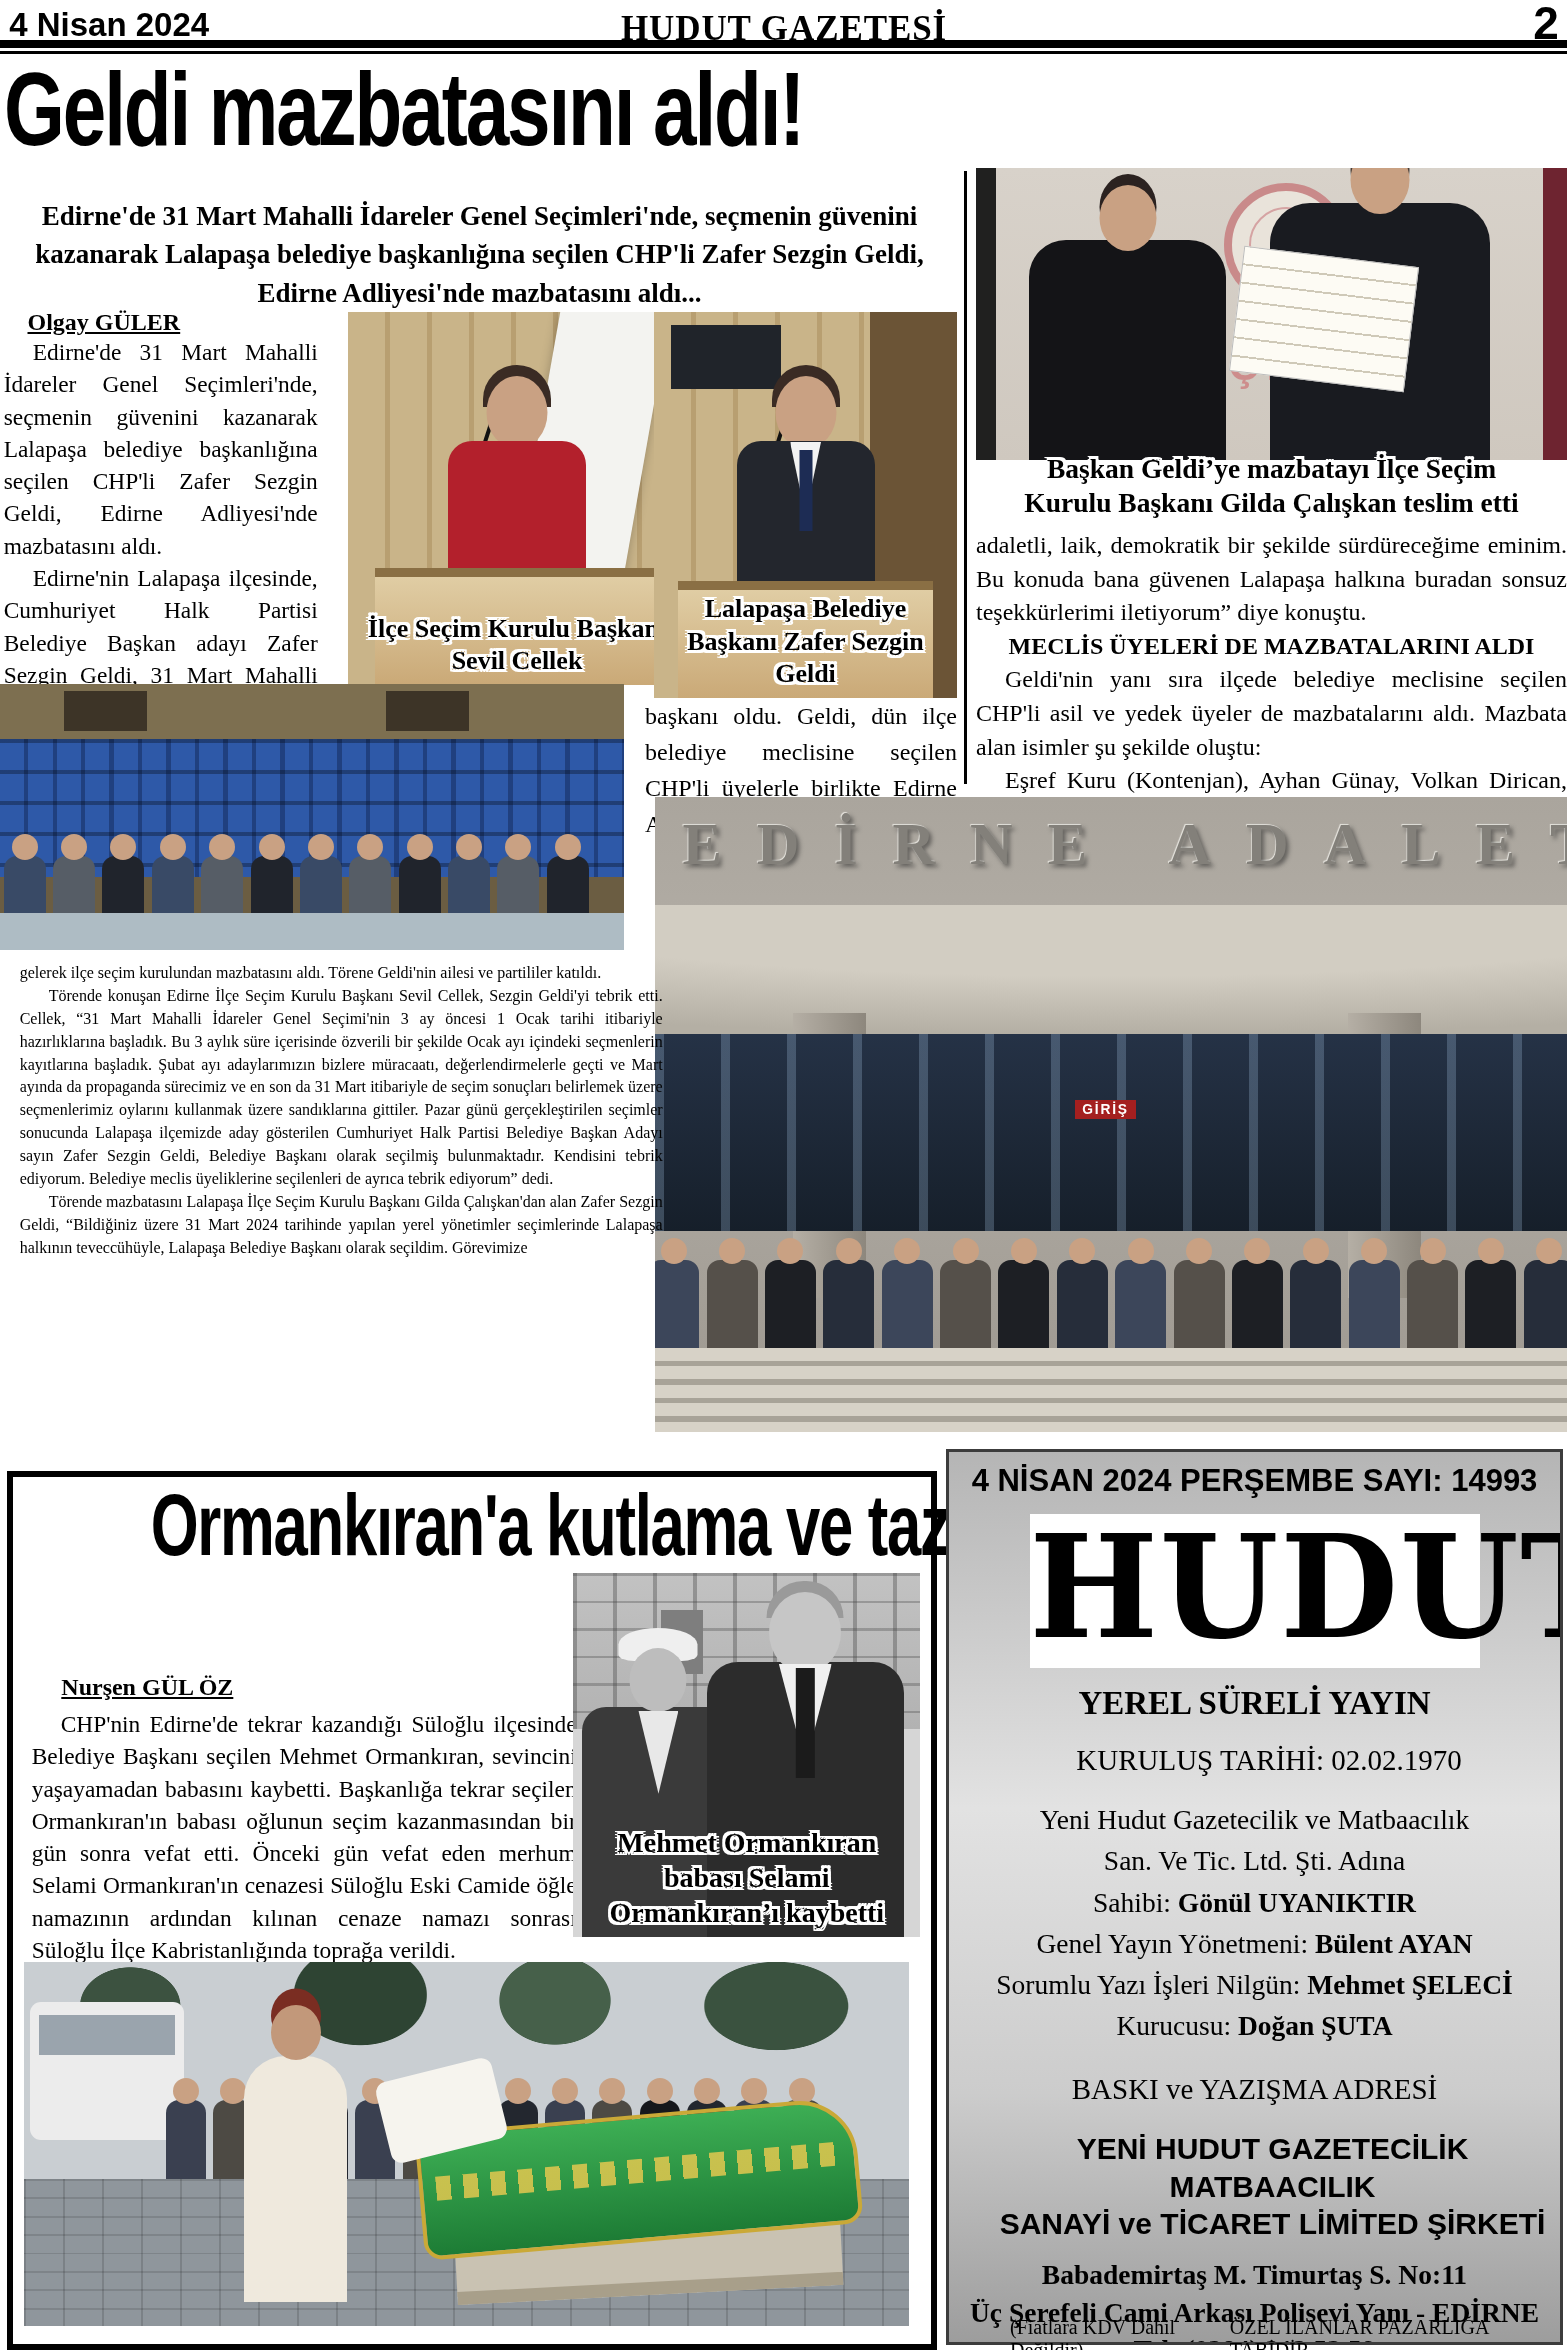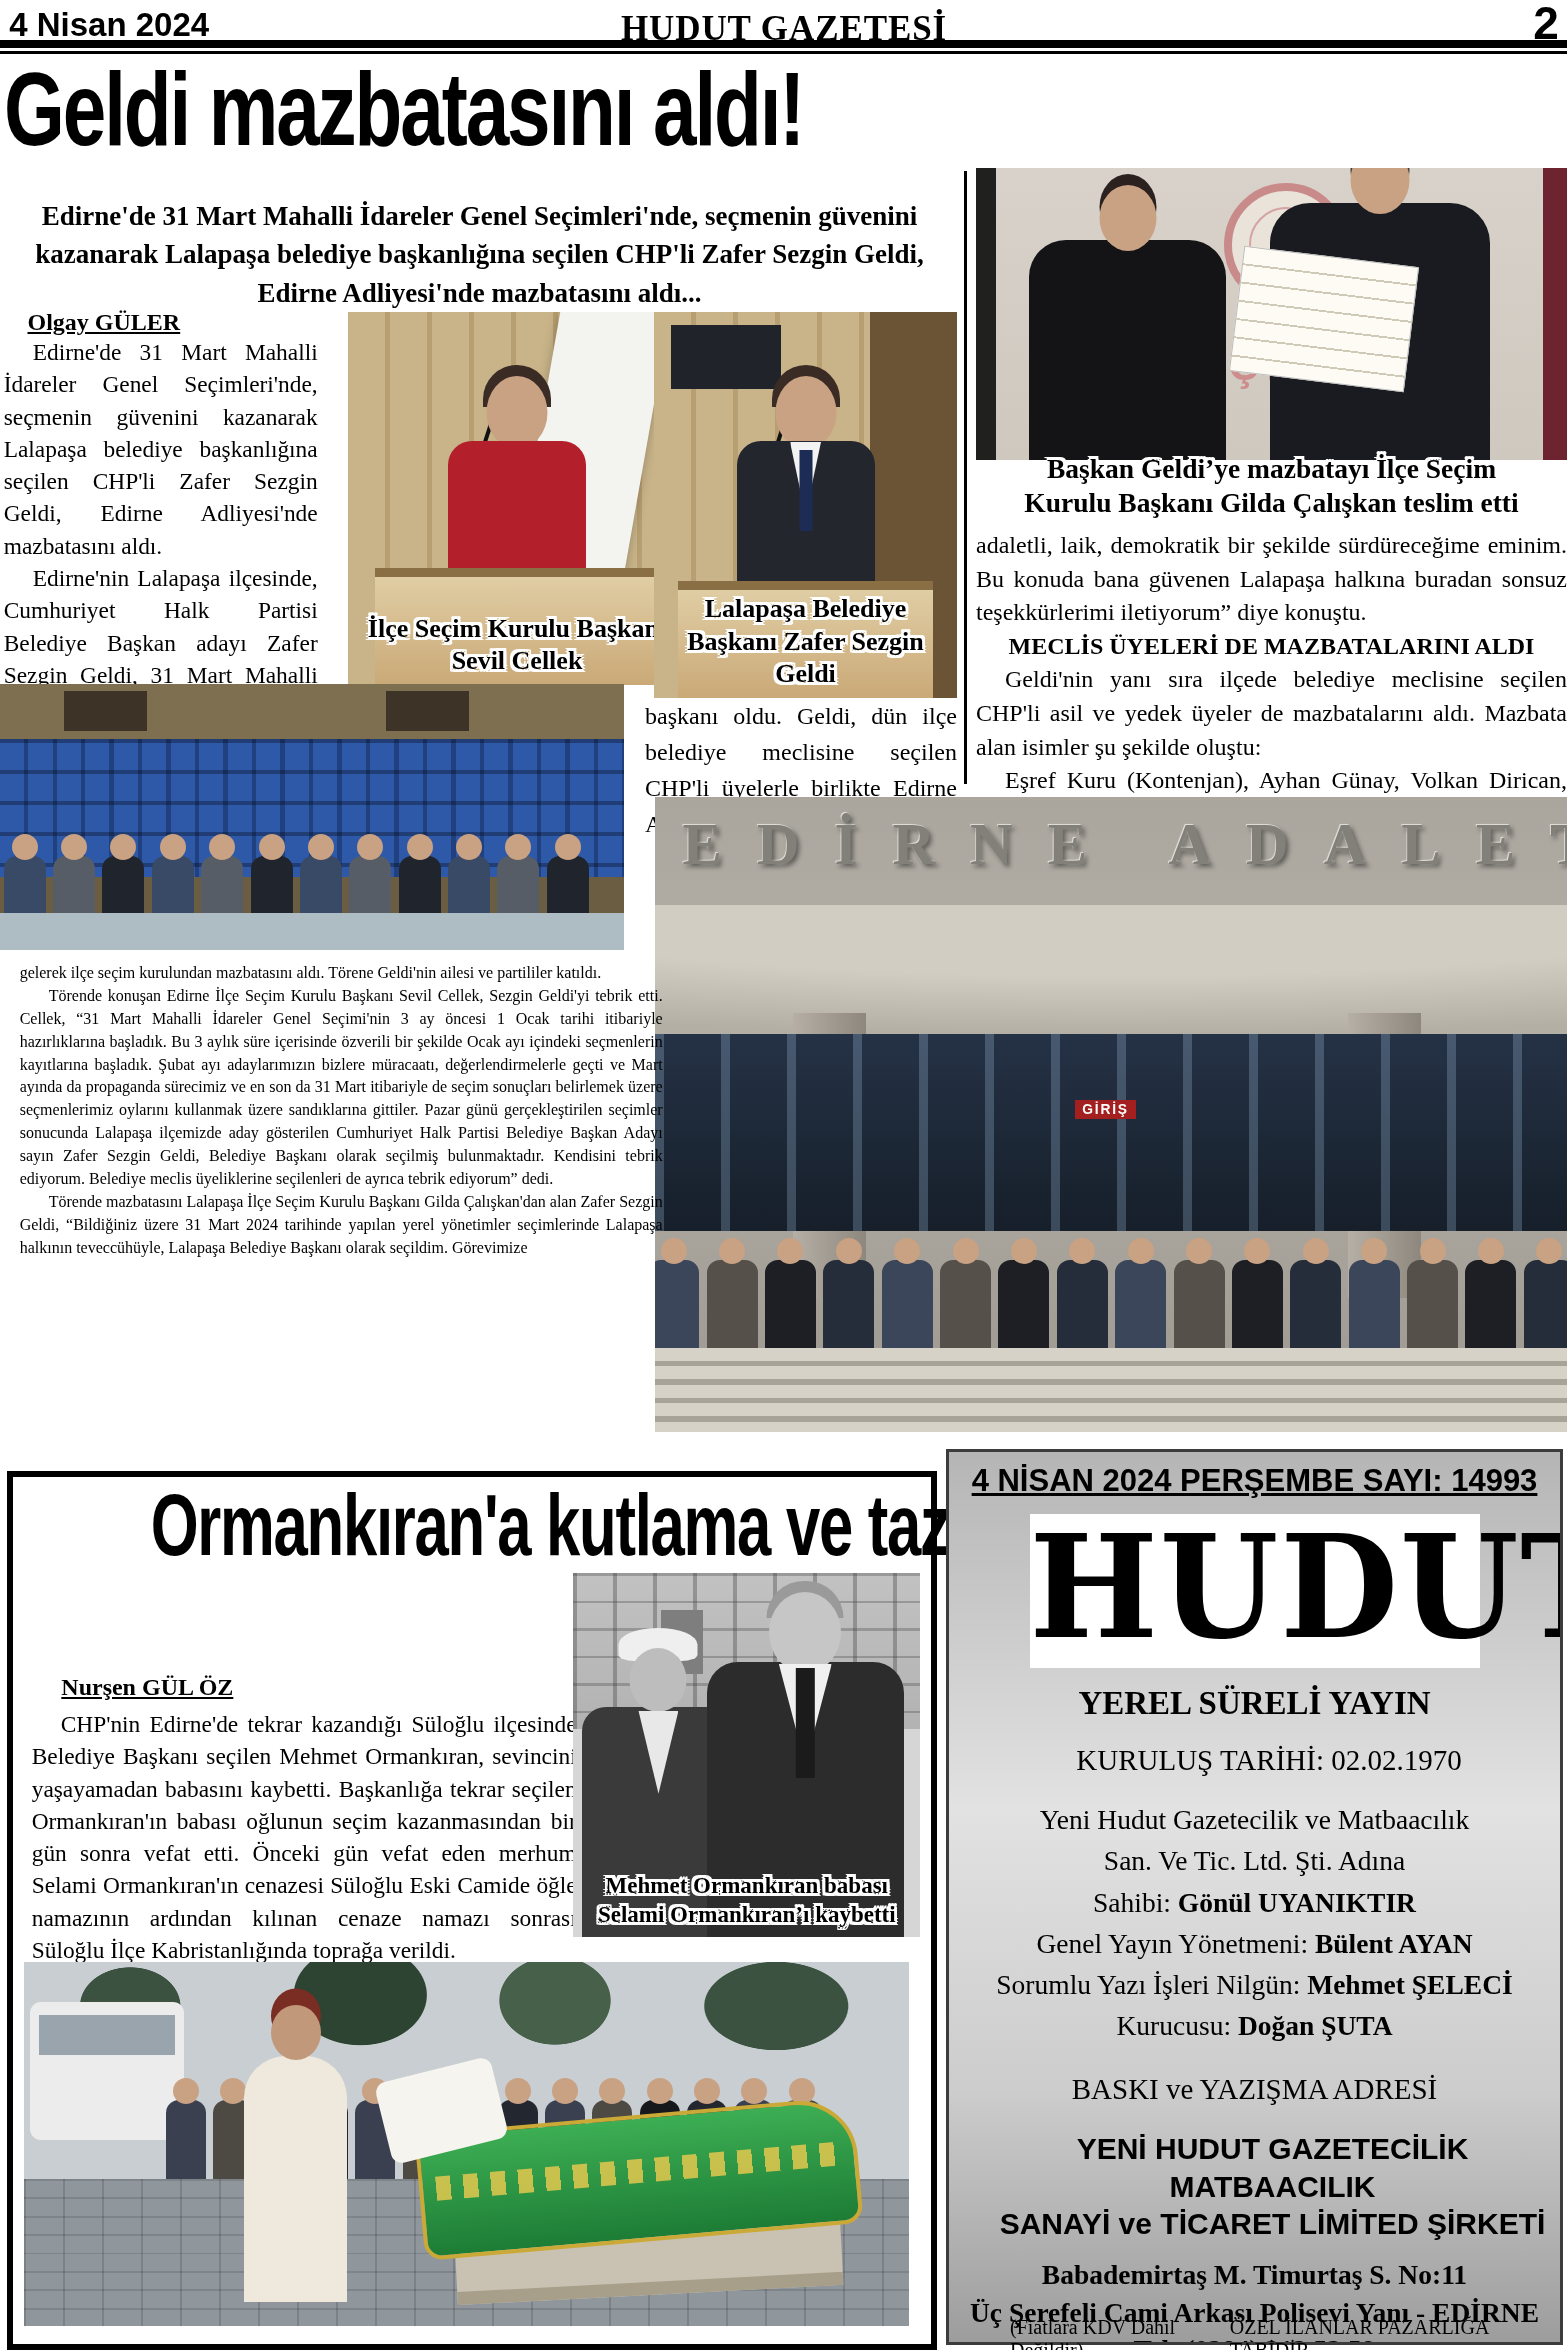--- a/index.html
+++ b/index.html
@@ -151,21 +151,21 @@
   .bw-p1 .shirt{position:absolute;top:3.7px;left:50%;transform:translateX(-50%);width:40px;height:83px;
     background:#e8e8e8;clip-path:polygon(0 0,100% 0,50% 100%);}
   .bw-p2{position:absolute;right:16.5px;bottom:0;width:197px;height:275px;border-radius:31px 31px 0 0;background:#2c2c2c;}
   .bw-p2 .face{position:absolute;top:-70px;left:50%;transform:translateX(-50%);width:72px;height:81px;
     border-radius:50%;background:#c6c6c6;}
   .bw-p2 .hairx{position:absolute;top:-81px;left:50%;transform:translateX(-50%);width:77px;height:37px;
     border-radius:37px 37px 0 0;background:#9a9a9a;}
   .bw-p2 .shirt{position:absolute;top:1.8px;left:50%;transform:translateX(-50%);width:53px;height:101px;
     background:#f0f0f0;clip-path:polygon(0 0,100% 0,50% 100%);}
   .bw-p2 .tie{position:absolute;top:5.5px;left:50%;transform:translateX(-50%);width:18.4px;height:110px;background:#1b1b1b;}
-  .bw .cap-in{font-size:23px;}
+  .bw .cap-in{font-size:28px;}
 
   
   .fu{position:absolute;left:11px;top:485px;width:885px;height:364px;background:#c9ced2;}
   .fu-trees{position:absolute;top:0;left:0;right:0;height:110px;background:
     radial-gradient(83px 64px at 12% 40%,#3c5240 60%,transparent 61%),
     radial-gradient(110px 83px at 38% 30%,#2e4433 60%,transparent 61%),
     radial-gradient(92px 73px at 60% 35%,#46604a 60%,transparent 61%),
     radial-gradient(119px 73px at 85% 40%,#3a523f 60%,transparent 61%);}
   .fu-bus{position:absolute;left:5.5px;top:40px;width:154px;height:138px;background:#ececec;border-radius:11px;}
   .fu-bus::before{content:'';position:absolute;top:13px;left:9.2px;right:9.2px;height:40px;background:#9aa4ad;}
@@ -189,21 +189,21 @@
     border-radius:24px 59px 18.4px 18.4px;transform:rotate(-5deg);}
   .fu-coffin::before{content:'';position:absolute;left:13px;right:13px;top:40px;height:24px;
     background:repeating-linear-gradient(90deg,#e3c84f 0 14.7px,transparent 14.7px 27.5px);opacity:.85;}
   .fu-shroud{position:absolute;left:358px;bottom:174px;width:119px;height:83px;background:#f6f4ee;
     border-radius:11px;transform:rotate(-14deg);}
 
   
   .mast{left:946px;top:1449px;width:617px;height:896px;border:3.7px solid #3c3c3c;box-sizing:border-box;
     background:linear-gradient(180deg,#b5b5b5,#e2e2e2 40%,#cccccc 72%,#9d9d9d);
     text-align:center;overflow:hidden;}
-  .mast-issue{margin-top:11px;font:bold 31px "Liberation Sans",sans-serif;text-decoration:underline;}
+  .mast-issue{margin-top:11px;font:bold 31px "Liberation Sans",sans-serif;}
   .mast-logo-box{width:450px;margin:14.7px auto 0;background:#fff;padding:5.5px 0 13px;}
   .mast-logo{font:bold 136px/1 "DejaVu Serif",serif;letter-spacing:1.8px;transform:scaleY(1.04);}
   .mast-type{margin-top:16.5px;font:bold 33px "Liberation Serif",serif;}
   .mast-founded{margin-top:22px;font:29px "Liberation Serif",serif;padding-left:29px;}
   .mast-line{margin-top:9.2px;font:27.5px "Liberation Serif",serif;}
   .mast-lines{margin-top:27.5px;}
   .mast-role{margin-top:9.2px;font:27.5px "Liberation Serif",serif;}
   .mast-role b{font-weight:bold;}
   .mast-baski{margin-top:31px;font:29px "Liberation Serif",serif;}
   .mast-company{margin-top:24px;font:bold 30px/1.25 "Liberation Sans",sans-serif;padding-left:36px;}

